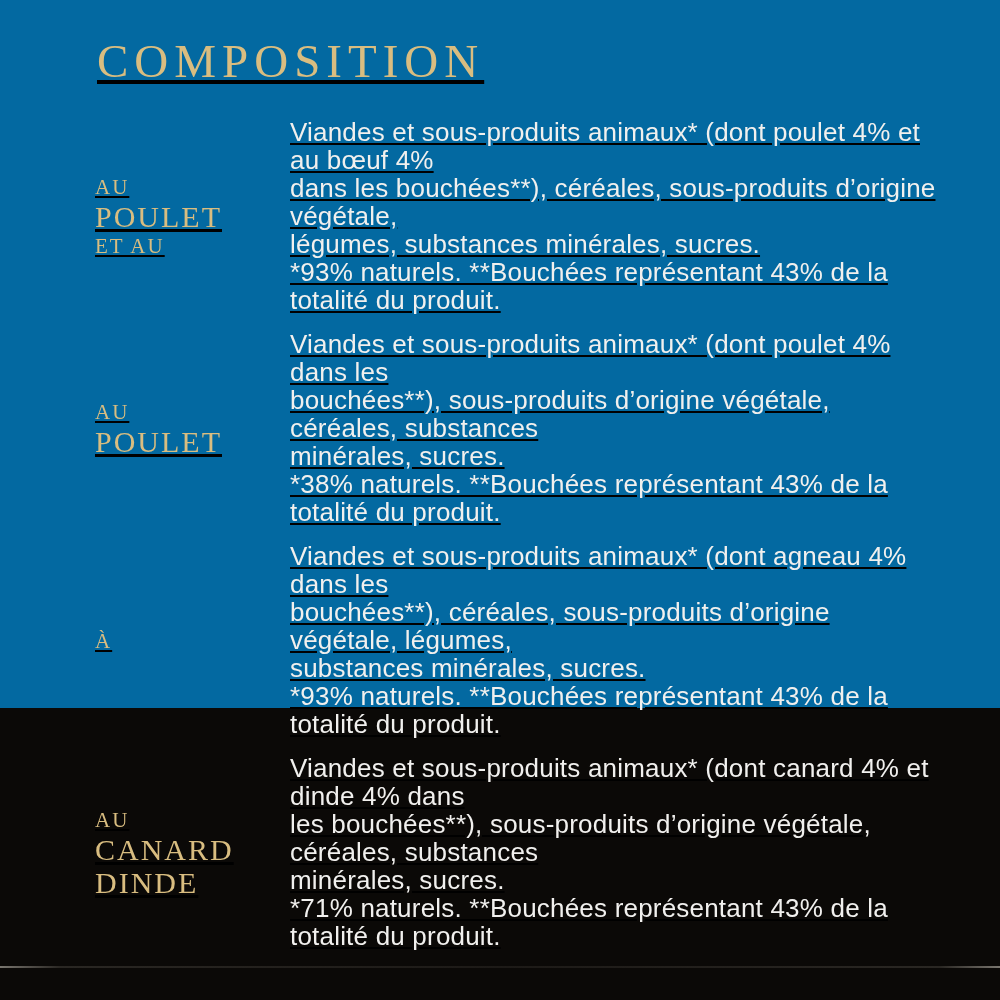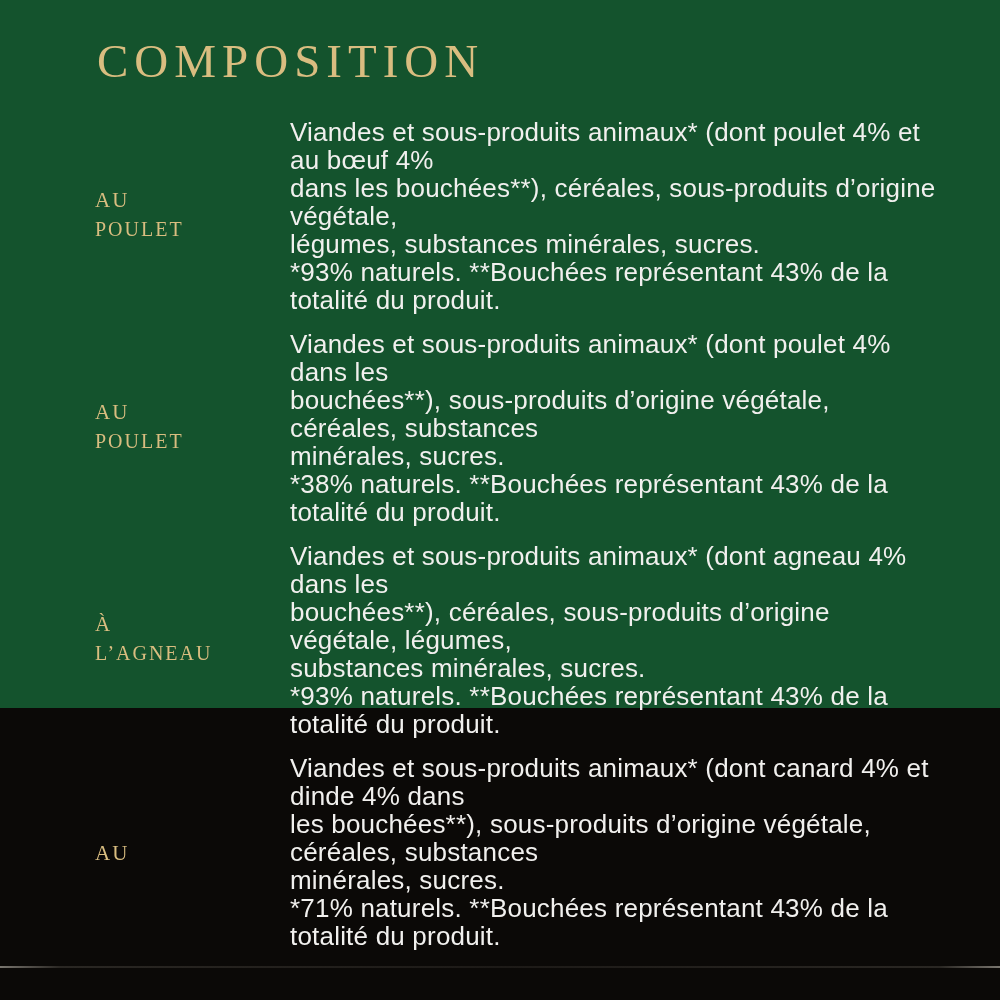--- a/index.html
+++ b/index.html
@@ -6,21 +6,22 @@
   body {
     width: 1000px; height: 1000px;
     background: #0b0907;
     font-family: "Liberation Sans", sans-serif;
     overflow: hidden;
   }
   .page {
     width: 1000px; height: 708px;
     box-sizing: border-box;
     padding-top: 36px;
-    background: #14532d;
+    background: #0369a1;
+    text-decoration: underline;
   }
   h1 {
     font-family: "Liberation Serif", serif;
     font-weight: 400;
     margin: 0;
     color: #d9bd80;
   }
   .title-composition {
     margin-left: 97px;
     font-size: 47px;
@@ -43,21 +44,21 @@
     padding-top: 2px;
   }
   .comp-label .line-s {
     display: block;
     font-size: 21px;
     letter-spacing: 2px;
     line-height: 26px;
   }
   .comp-label .line-l {
     display: block;
-    font-size: 20px;
+    font-size: 30px;
     letter-spacing: 2px;
     line-height: 33px;
   }
   .comp-text {
     flex: 1;
     margin: 0;
     color: #f1f0ee;
     font-size: 26px;
     line-height: 28px;
     white-space: pre-line;
@@ -94,20 +95,21 @@
 <div class="page">
 
   <h1 class="title-composition">COMPOSITION</h1>
 
   <div class="comp-section">
 
     <div class="comp-row">
       <div class="comp-label">
         <span class="line-s">AU</span>
         <span class="line-l">POULET</span>
+        <span class="line-s">ET AU</span>
       </div>
       <p class="comp-text">Viandes et sous-produits animaux* (dont poulet 4% et au bœuf 4%
 dans les bouchées**), céréales, sous-produits d’origine végétale,
 légumes, substances minérales, sucres.
 *93% naturels. **Bouchées représentant 43% de la totalité du produit.</p>
     </div>
 
     <div class="comp-row">
       <div class="comp-label">
         <span class="line-s">AU</span>
@@ -115,31 +117,32 @@
       </div>
       <p class="comp-text">Viandes et sous-produits animaux* (dont poulet 4% dans les
 bouchées**), sous-produits d’origine végétale, céréales, substances
 minérales, sucres.
 *38% naturels. **Bouchées représentant 43% de la totalité du produit.</p>
     </div>
 
     <div class="comp-row">
       <div class="comp-label">
         <span class="line-s">À</span>
-        <span class="line-l">L’AGNEAU</span>
       </div>
       <p class="comp-text">Viandes et sous-produits animaux* (dont agneau 4% dans les
 bouchées**), céréales, sous-produits d’origine végétale, légumes,
 substances minérales, sucres.
 *93% naturels. **Bouchées représentant 43% de la totalité du produit.</p>
     </div>
 
     <div class="comp-row">
       <div class="comp-label">
         <span class="line-s">AU</span>
+        <span class="line-l">CANARD</span>
+        <span class="line-l">DINDE</span>
       </div>
       <p class="comp-text">Viandes et sous-produits animaux* (dont canard 4% et dinde 4% dans
 les bouchées**), sous-produits d’origine végétale, céréales, substances
 minérales, sucres.
 *71% naturels. **Bouchées représentant 43% de la totalité du produit.</p>
     </div>
 
   </div>
 
   <div class="divider"></div>

